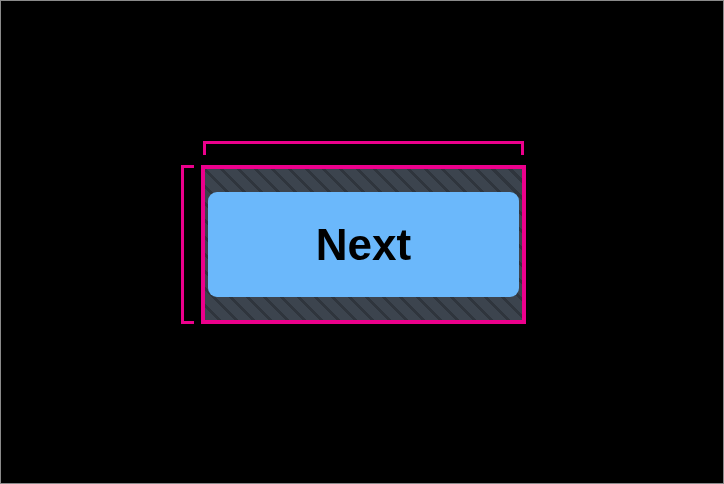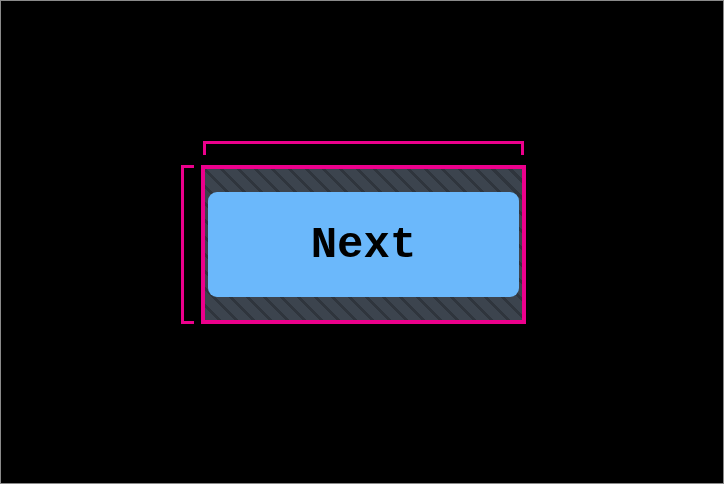--- a/index.html
+++ b/index.html
@@ -113,21 +113,21 @@
     bottom: 23px;
     background: #6bb8fb;
     border-radius: 9px;
     display: flex;
     align-items: center;
     justify-content: center;
   }
 
   #content-label {
     color: #000000;
-    font-family: Liberation Mono, monospace;
+    font-family: Liberation Sans, sans-serif;
     font-weight: bold;
     font-size: 44px;
     letter-spacing: 0px;
     line-height: 1;
     user-select: none;
   }
 </style>
 </head>
 <body>
 

